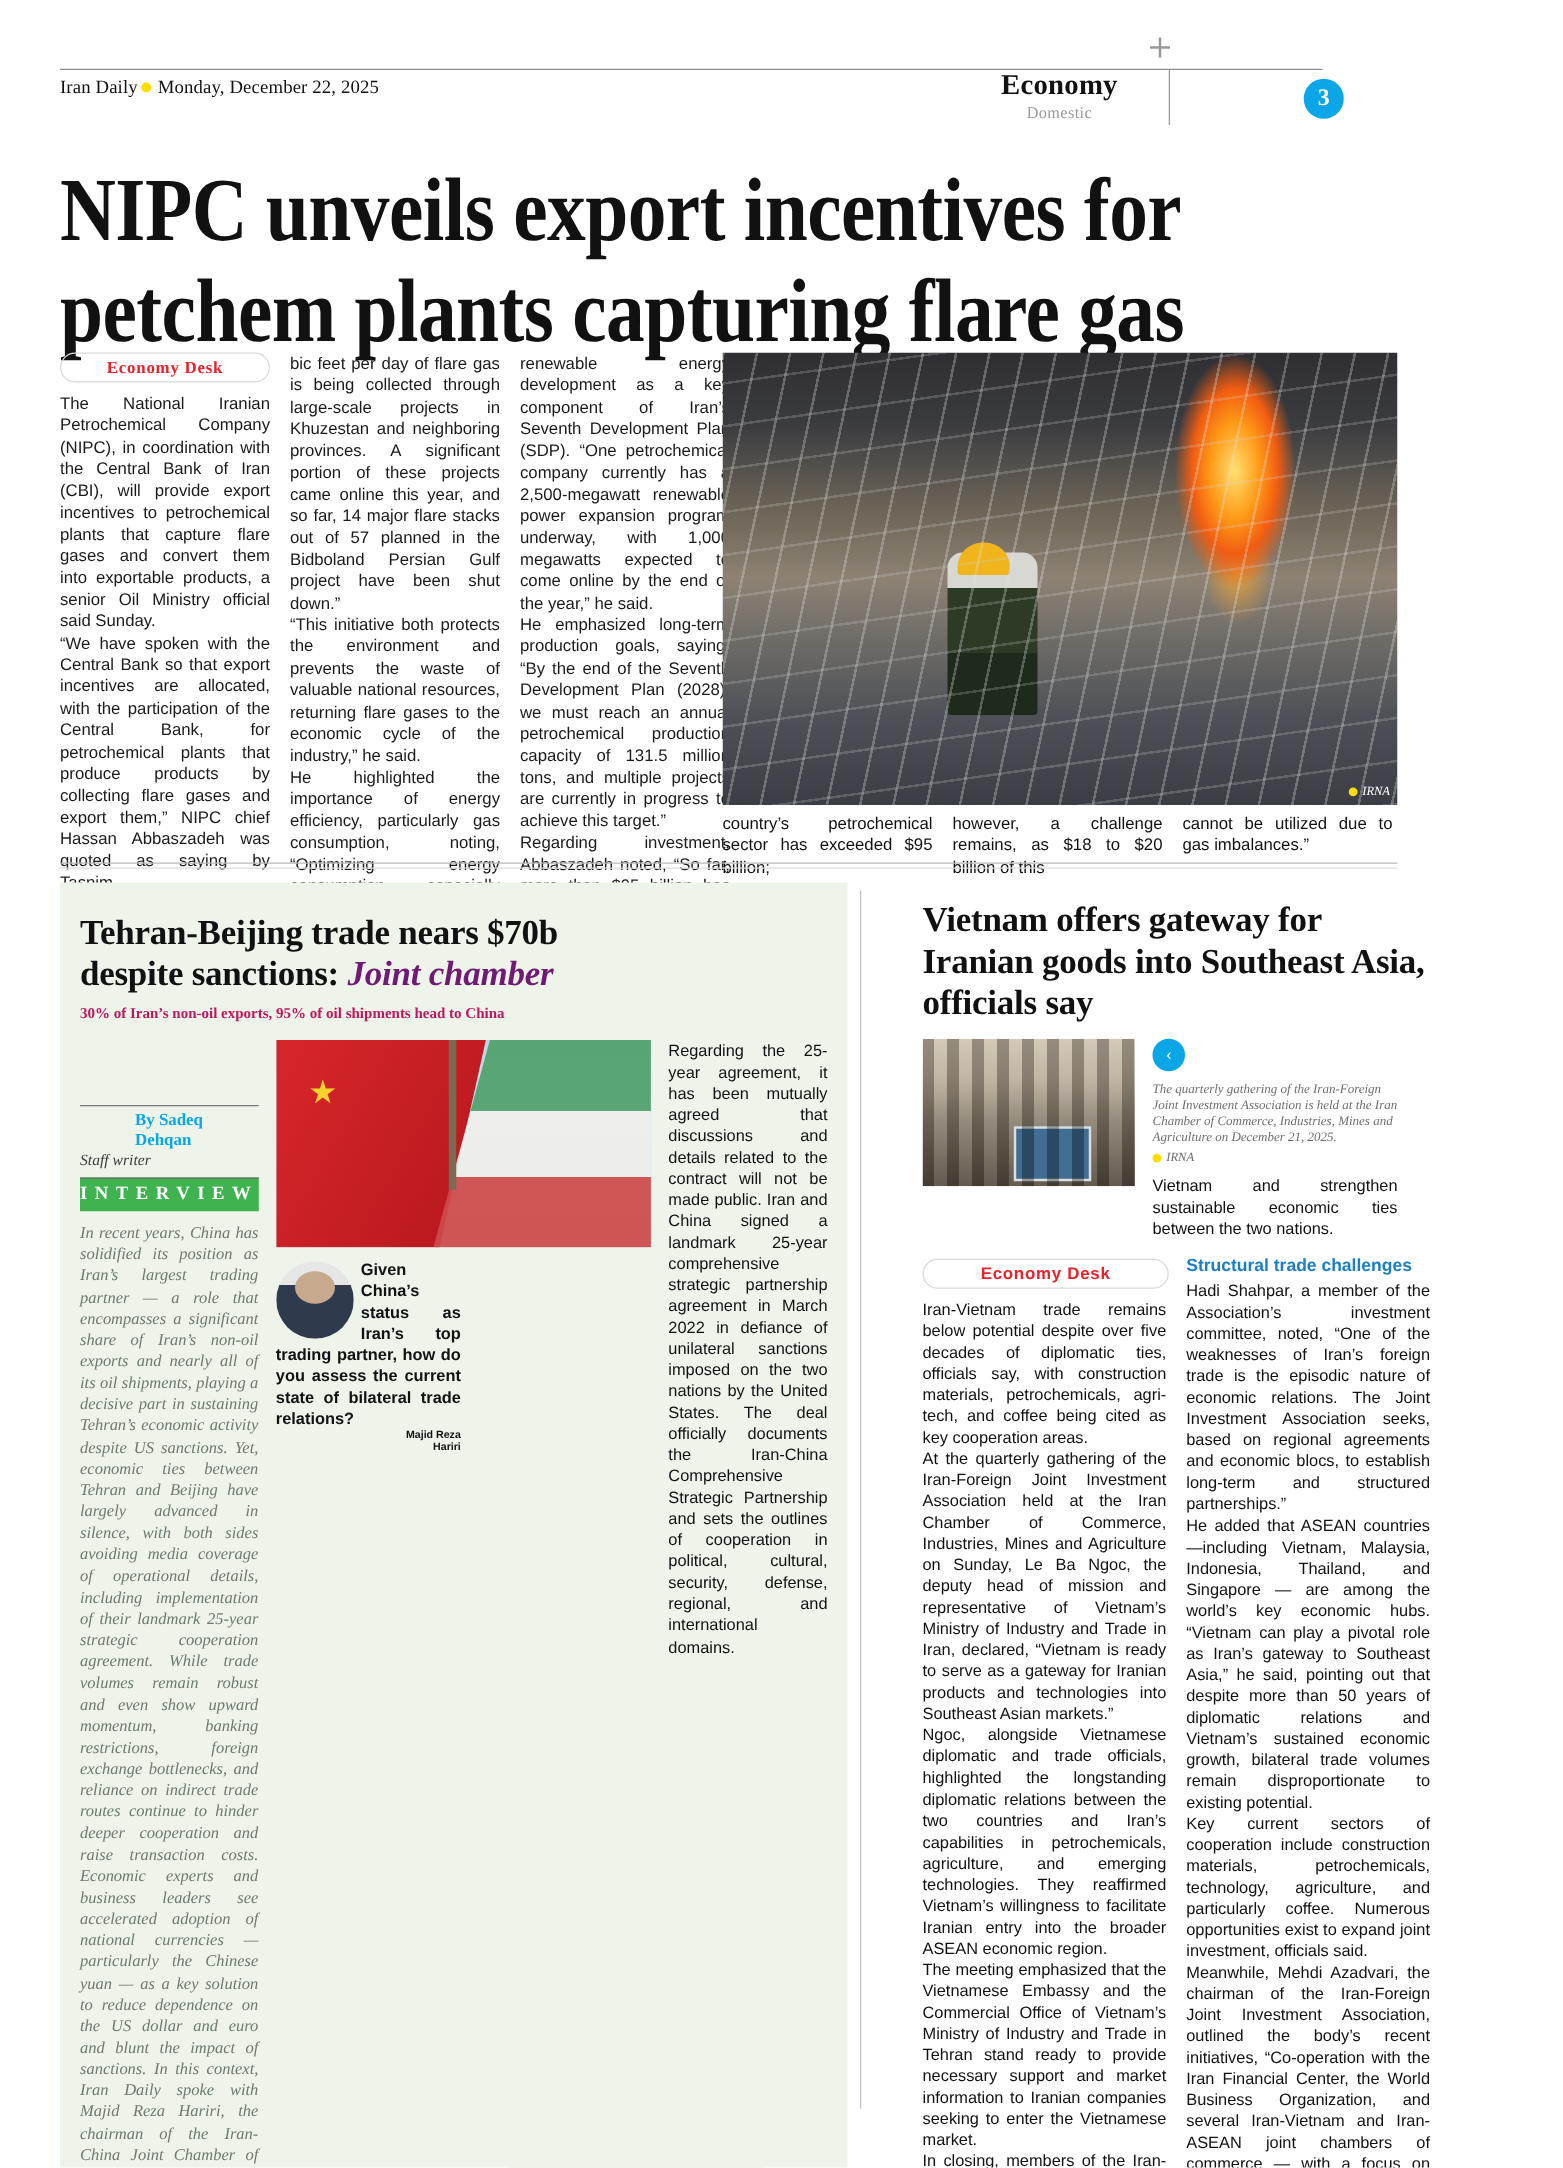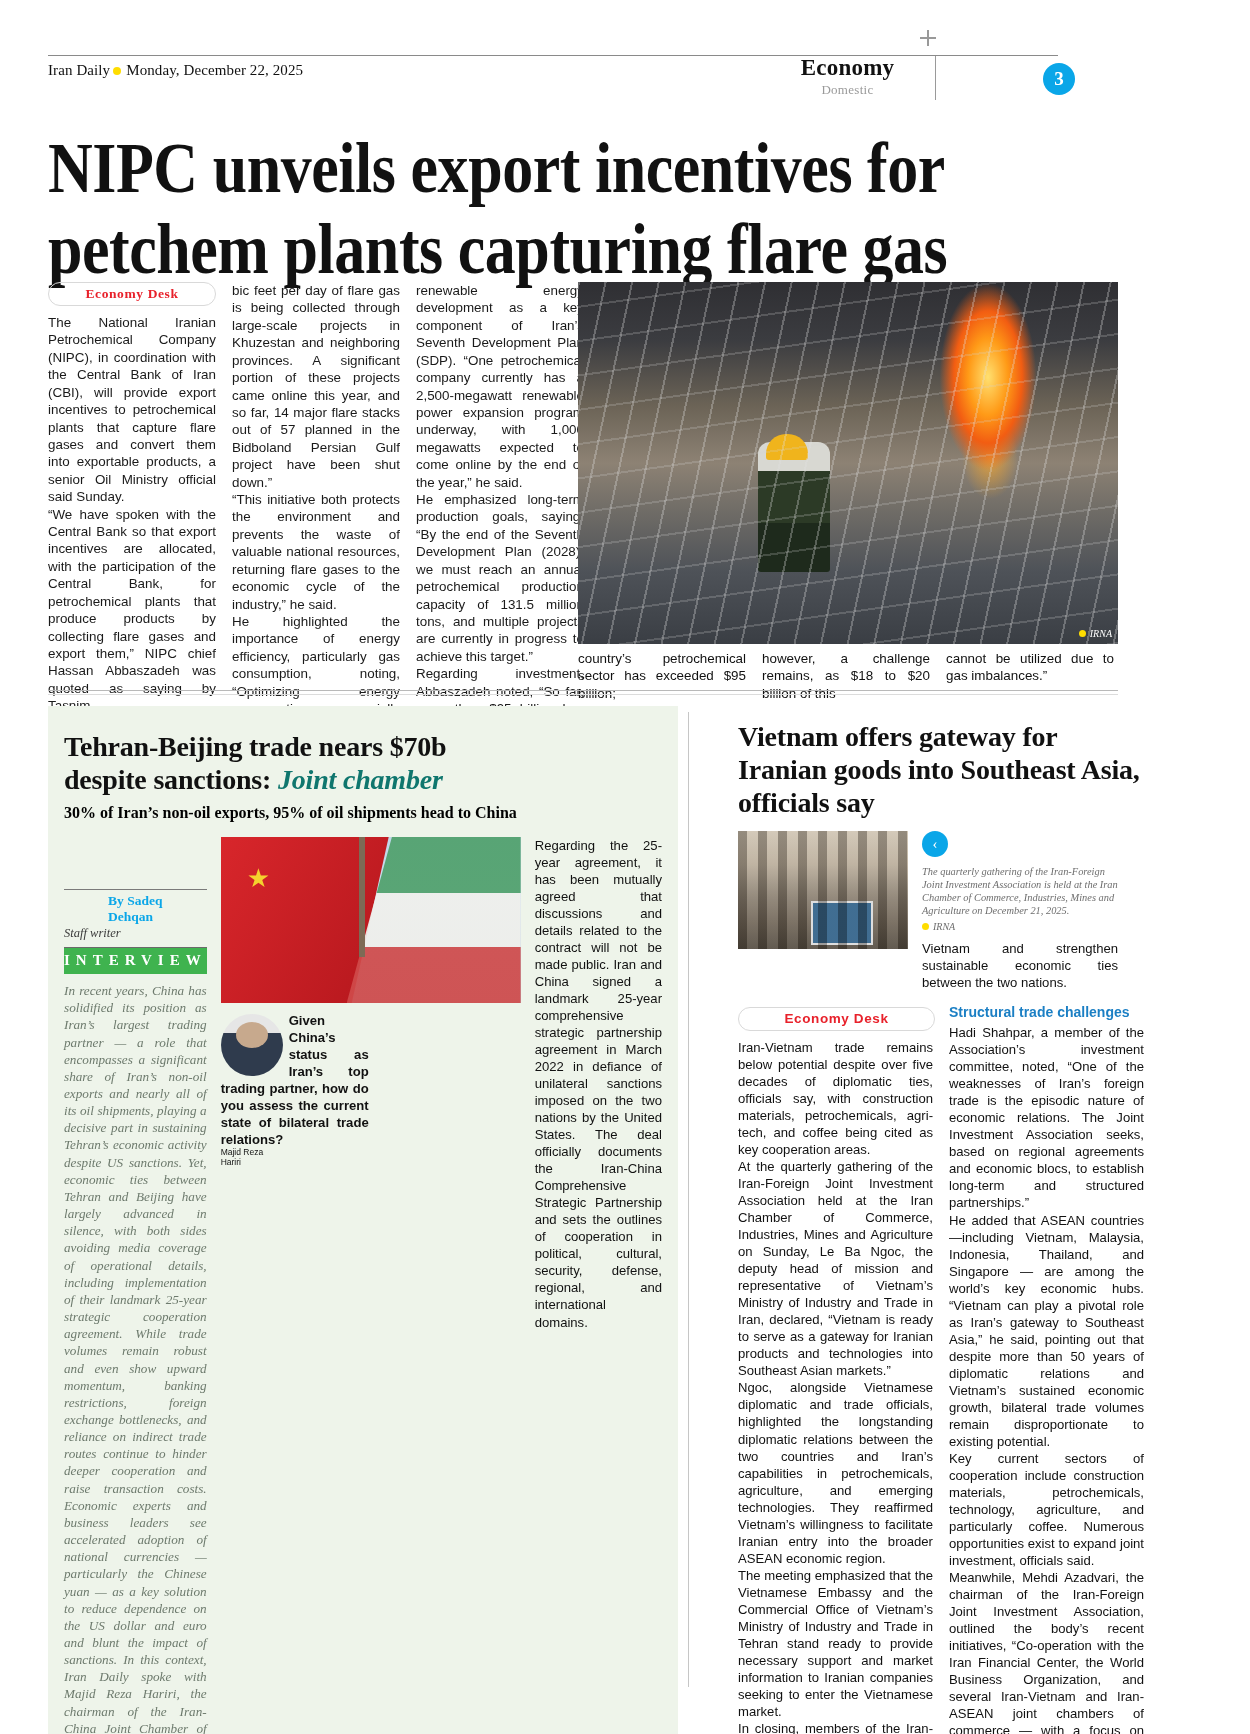--- a/index.html
+++ b/index.html
@@ -58,39 +58,39 @@
 
   .rule-lead{position:absolute;left:48px;top:690px;width:1070px;border-top:1px solid #b9b9b9;}
   .rule-lead2{position:absolute;left:48px;top:694px;width:1070px;border-top:1px solid #dcdcdc;}
 
   
   .story-left{position:absolute;left:48px;top:706px;width:630px;height:1209px;background:#eef4ea;padding:24px 16px 0 16px;box-sizing:border-box;}
   .story-right{position:absolute;left:724px;top:706px;width:420px;height:990px;padding:14px 0 0 0;box-sizing:border-box;}
   .vrule{position:absolute;left:688px;top:712px;width:1px;height:975px;background:#c6c6c6;}
 
   .hl2{font-size:28px;font-weight:bold;line-height:1.18;letter-spacing:-0.2px;}
-  .hl2 .ital{font-style:italic;color:#0f766e;font-weight:bold;text-align:center;}
-  .sub2{font-size:16px;font-weight:bold;color:#000000;margin-top:7px;line-height:1.25;}
+  .hl2 .ital{font-style:italic;color:#701a75;font-weight:bold;text-align:center;}
+  .sub2{font-size:12px;font-weight:bold;color:#be185d;margin-top:7px;line-height:1.25;}
 
   .lb-wrap{display:flex;gap:14px;margin-top:14px;}
   .author-box{width:148px;}
   .author-rule{border-top:1px solid #7a7a7a;}
   .author-name{color:#0aa6e8;font-weight:bold;font-size:13.5px;margin-top:3px;margin-left:44px;}
   .author-role{font-style:italic;font-size:12.5px;color:#3a3a3a;margin-top:1px;}
   .interview-bar{background:#3fb34f;color:#fff;font-weight:bold;font-size:15px;letter-spacing:6px;
                  text-align:center;padding:4px 0 5px 0;margin-top:6px;border-top:1px solid #6a6a6a;}
 
   .intro-ital{font-style:italic;color:#6d7a6d;font-size:13.2px;line-height:1.30;text-align:justify;margin-top:8px;
               font-family:"Liberation Serif",serif;}
 
   .flagphoto{width:300px;height:166px;overflow:hidden;position:relative;}
   .s2col{width:148px;font-family:"Liberation Sans",sans-serif;font-size:13.1px;line-height:1.30;text-align:justify;}
   .s2col b,.qbold{font-weight:bold;}
   .hariri-photo{width:62px;height:62px;border-radius:50%;overflow:hidden;position:relative;float:left;margin:2px 6px 2px 0;}
-  .hariri-cap{font-size:8.5px;font-weight:normal;text-align:left;line-height:1.15;}
+  .hariri-cap{font-size:8.5px;font-weight:bold;text-align:right;line-height:1.15;}
 
   
   .rphoto{width:170px;height:118px;overflow:hidden;}
   .rcap{font-style:italic;font-size:10.4px;line-height:1.25;color:#6e6e6e;font-family:"Liberation Serif",serif;}
   .chev{width:26px;height:26px;border-radius:50%;background:#0aa6e8;color:#fff;
         display:flex;align-items:center;justify-content:center;font-size:15px;}
   .desk-badge2{border:1px solid #d9d9d9;border-radius:14px;height:22px;width:100%;
               display:flex;align-items:center;justify-content:center;
               color:#e8212b;font-weight:bold;font-size:13.5px;letter-spacing:.6px;margin:10px 0 8px 0;}
   .blue-sub{color:#1b7fc4;font-weight:bold;font-size:14px;margin:6px 0 3px 0;font-family:"Liberation Sans",sans-serif;}

